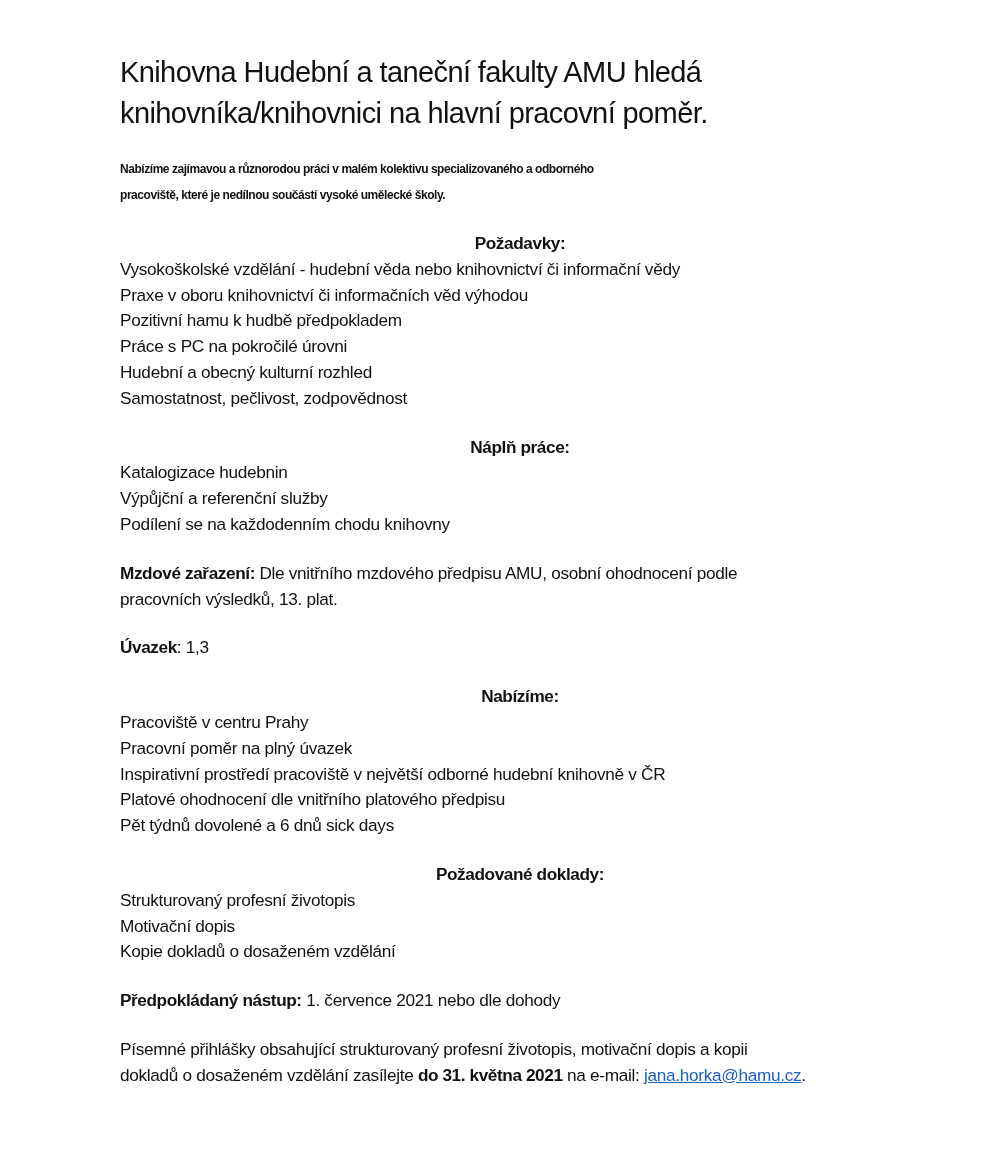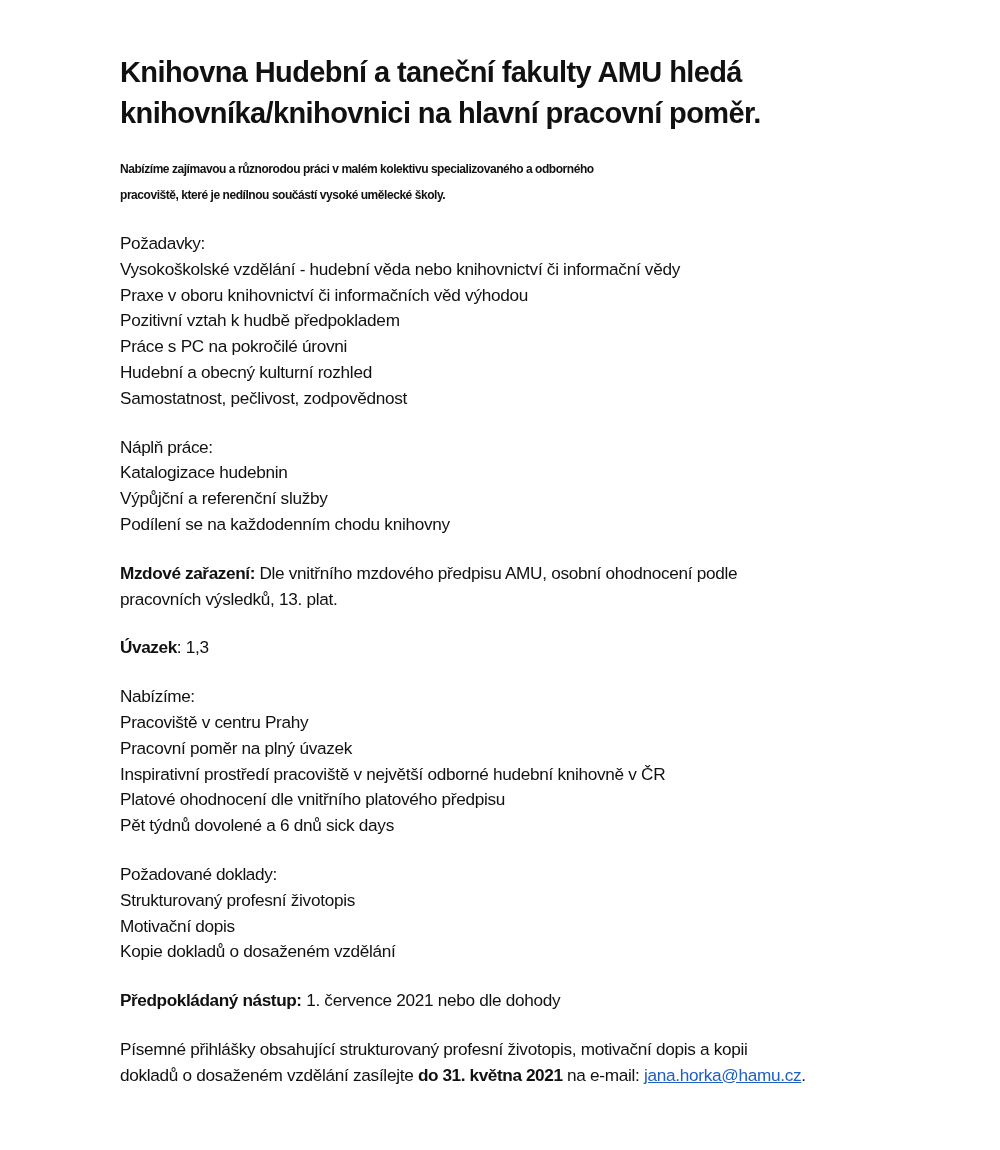--- a/index.html
+++ b/index.html
@@ -14,42 +14,43 @@
       font-family: "Liberation Sans", sans-serif;
       color: #111111;
     }
     .page {
       position: relative;
       padding: 52px 0 0 120px;
       width: 800px;
     }
     .title {
       font-size: 29px;
-      font-weight: bold;
+      font-weight: normal;
       line-height: 41px;
       margin: 0 0 23px 0;
       letter-spacing: -0.6px;
       color: #111111;
     }
     .intro {
       font-size: 12px;
       font-weight: bold;
       line-height: 25.5px;
       margin: 0 0 23px 0;
       letter-spacing: -0.45px;
     }
     .section {
       margin: 0 0 23px 0;
       font-size: 17.2px;
       line-height: 25.8px;
       letter-spacing: -0.3px;
     }
     .section-heading {
-      font-weight: normal;
+      font-weight: bold;
       letter-spacing: -0.4px;
+      text-align: center;
     }
     .line {
       display: block;
     }
     .bold {
       font-weight: bold;
       letter-spacing: -0.4px;
     }
     .email-link {
       color: #1f5fbf;
@@ -70,21 +71,21 @@
 
   <p class="intro">
     <span class="line">Nabízíme zajímavou a různorodou práci v malém kolektivu specializovaného a odborného</span>
     <span class="line">pracoviště, které je nedílnou součástí vysoké umělecké školy.</span>
   </p>
 
   <div class="section">
     <span class="line section-heading">Požadavky:</span>
     <span class="line">Vysokoškolské vzdělání - hudební věda nebo knihovnictví či informační vědy</span>
     <span class="line">Praxe v oboru knihovnictví či informačních věd výhodou</span>
-    <span class="line">Pozitivní vztah k hudbě předpokladem</span>
+    <span class="line">Pozitivní hamu k hudbě předpokladem</span>
     <span class="line">Práce s PC na pokročilé úrovni</span>
     <span class="line">Hudební a obecný kulturní rozhled</span>
     <span class="line">Samostatnost, pečlivost, zodpovědnost</span>
   </div>
 
   <div class="section">
     <span class="line section-heading">Náplň práce:</span>
     <span class="line">Katalogizace hudebnin</span>
     <span class="line">Výpůjční a referenční služby</span>
     <span class="line">Podílení se na každodenním chodu knihovny</span>

